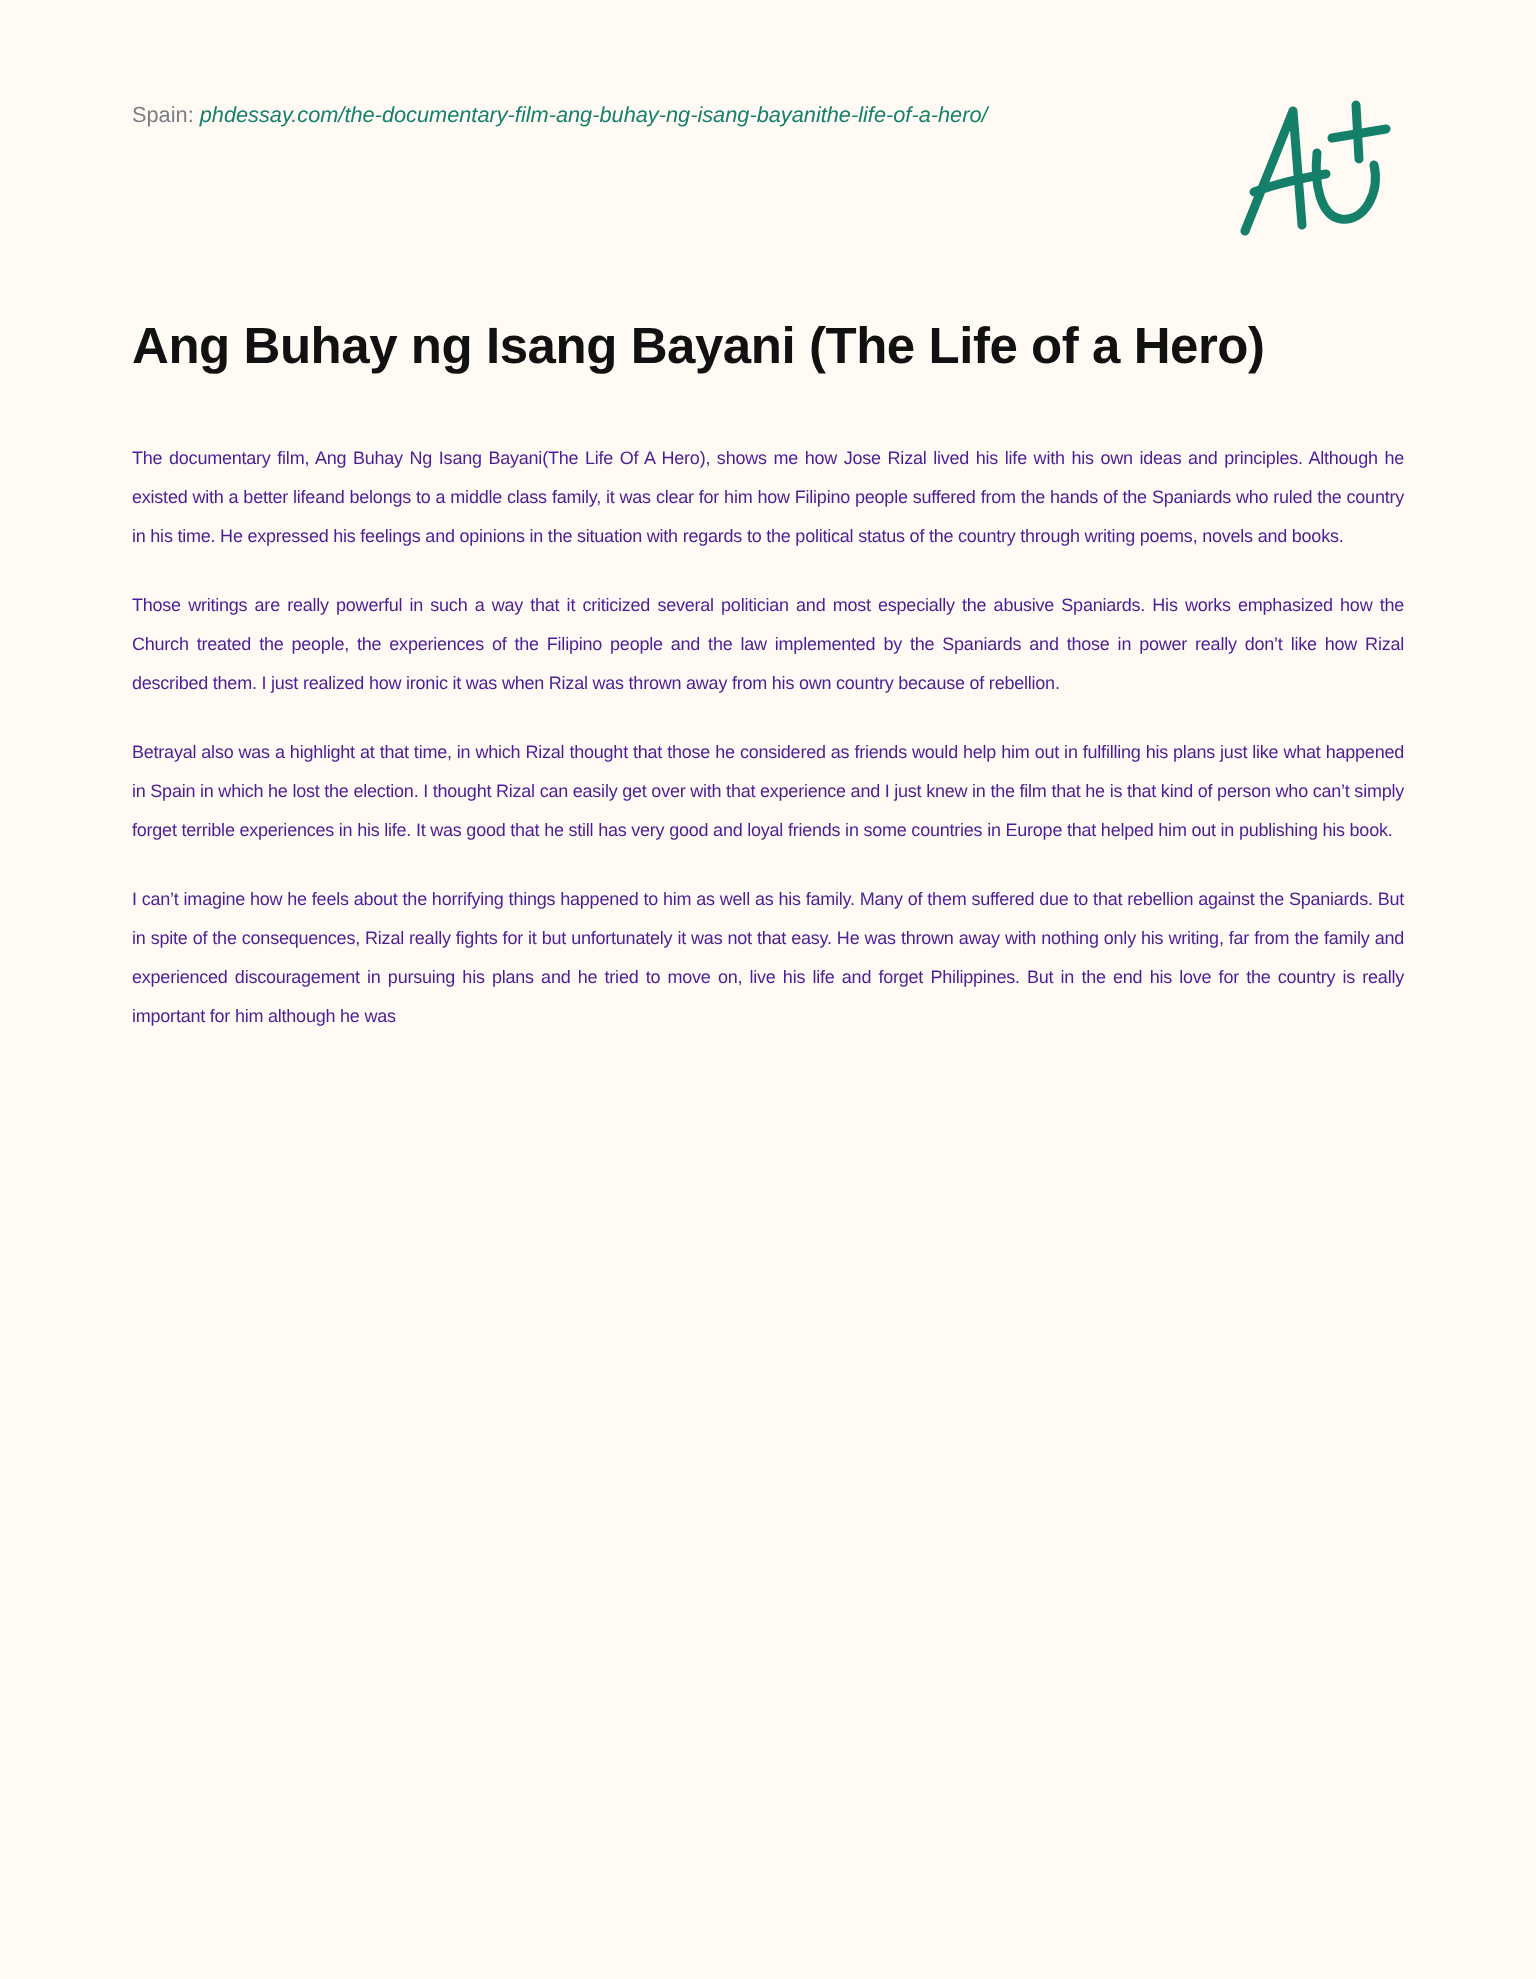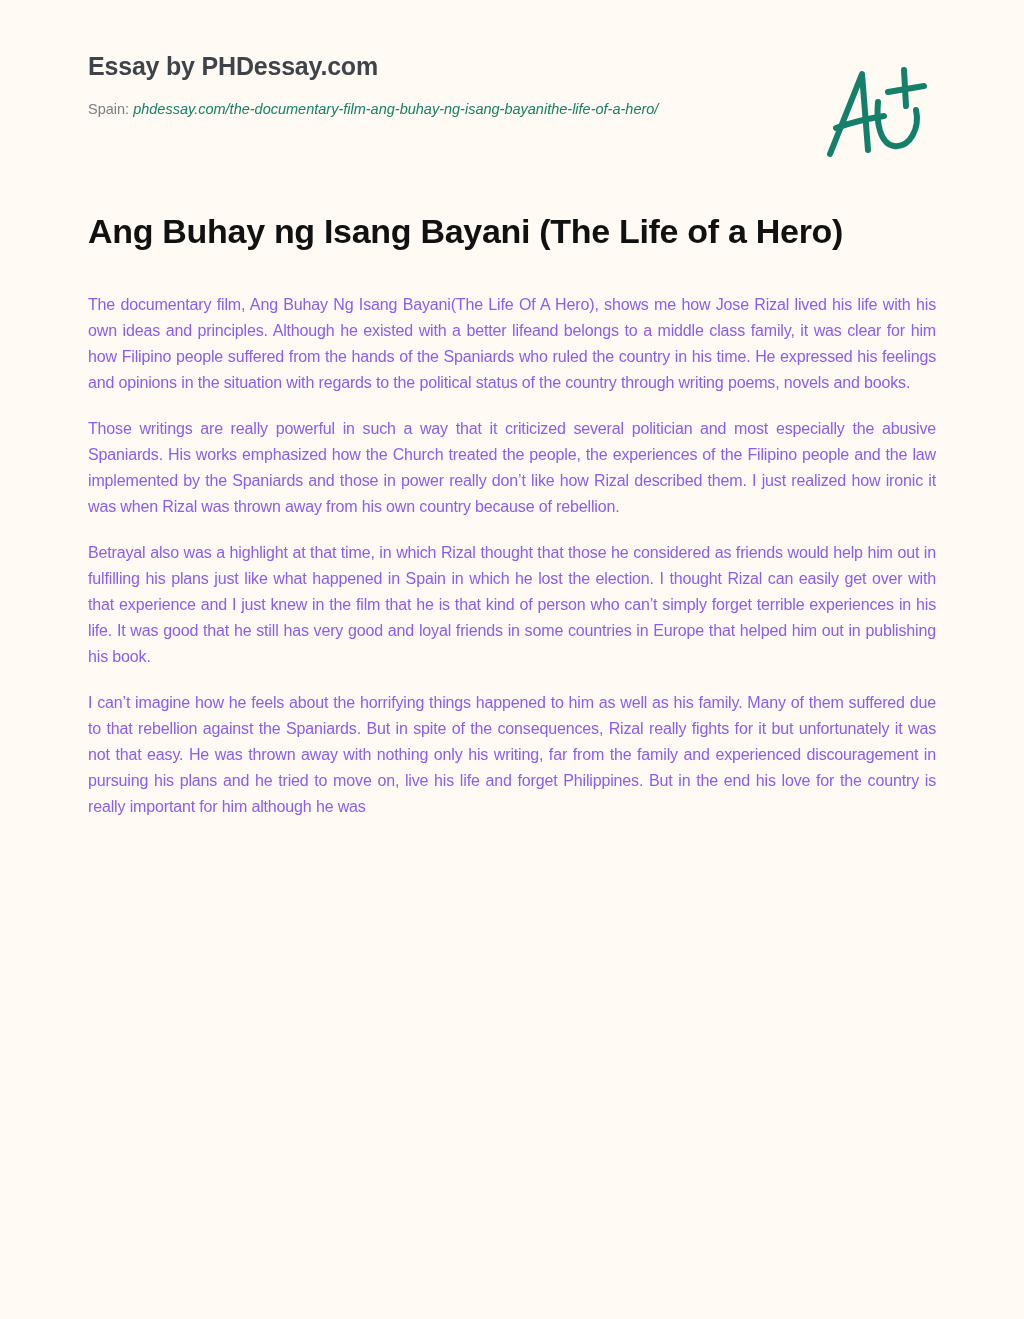--- a/index.html
+++ b/index.html
@@ -60,32 +60,31 @@
       letter-spacing: -0.3px;
     }
     .content {
       position: absolute;
       left: 88px;
       top: 292px;
       width: 848px;
     }
     .content p {
       margin: 0 0 20px 0;
-      font-size: 16px;
+      font-size: 12px;
       line-height: 26px;
       text-align: justify;
-      color: #8b5cf6;
+      color: #4c1d95;
       letter-spacing: -0.15px;
     }
   </style>
 </head>
 <body>
 
 <div class="header">
-  <h1 class="brand">Essay by PHDessay.com</h1>
   <div class="source">
     <span>Spain: </span><a>phdessay.com/the-documentary-film-ang-buhay-ng-isang-bayanithe-life-of-a-hero/</a>
   </div>
 </div>
 
 <div class="logo">
   <svg width="112" height="100" viewBox="0 0 112 100" fill="none" stroke="#15806a" stroke-width="6" stroke-linecap="round" stroke-linejoin="round">
     <path d="M8 92 L40 12 L46 88"></path>
     <path d="M14 66 C30 60 50 56 62 54"></path>
     <path d="M56 40 C54 60 58 82 72 84 C88 86 98 66 94 48"></path>

